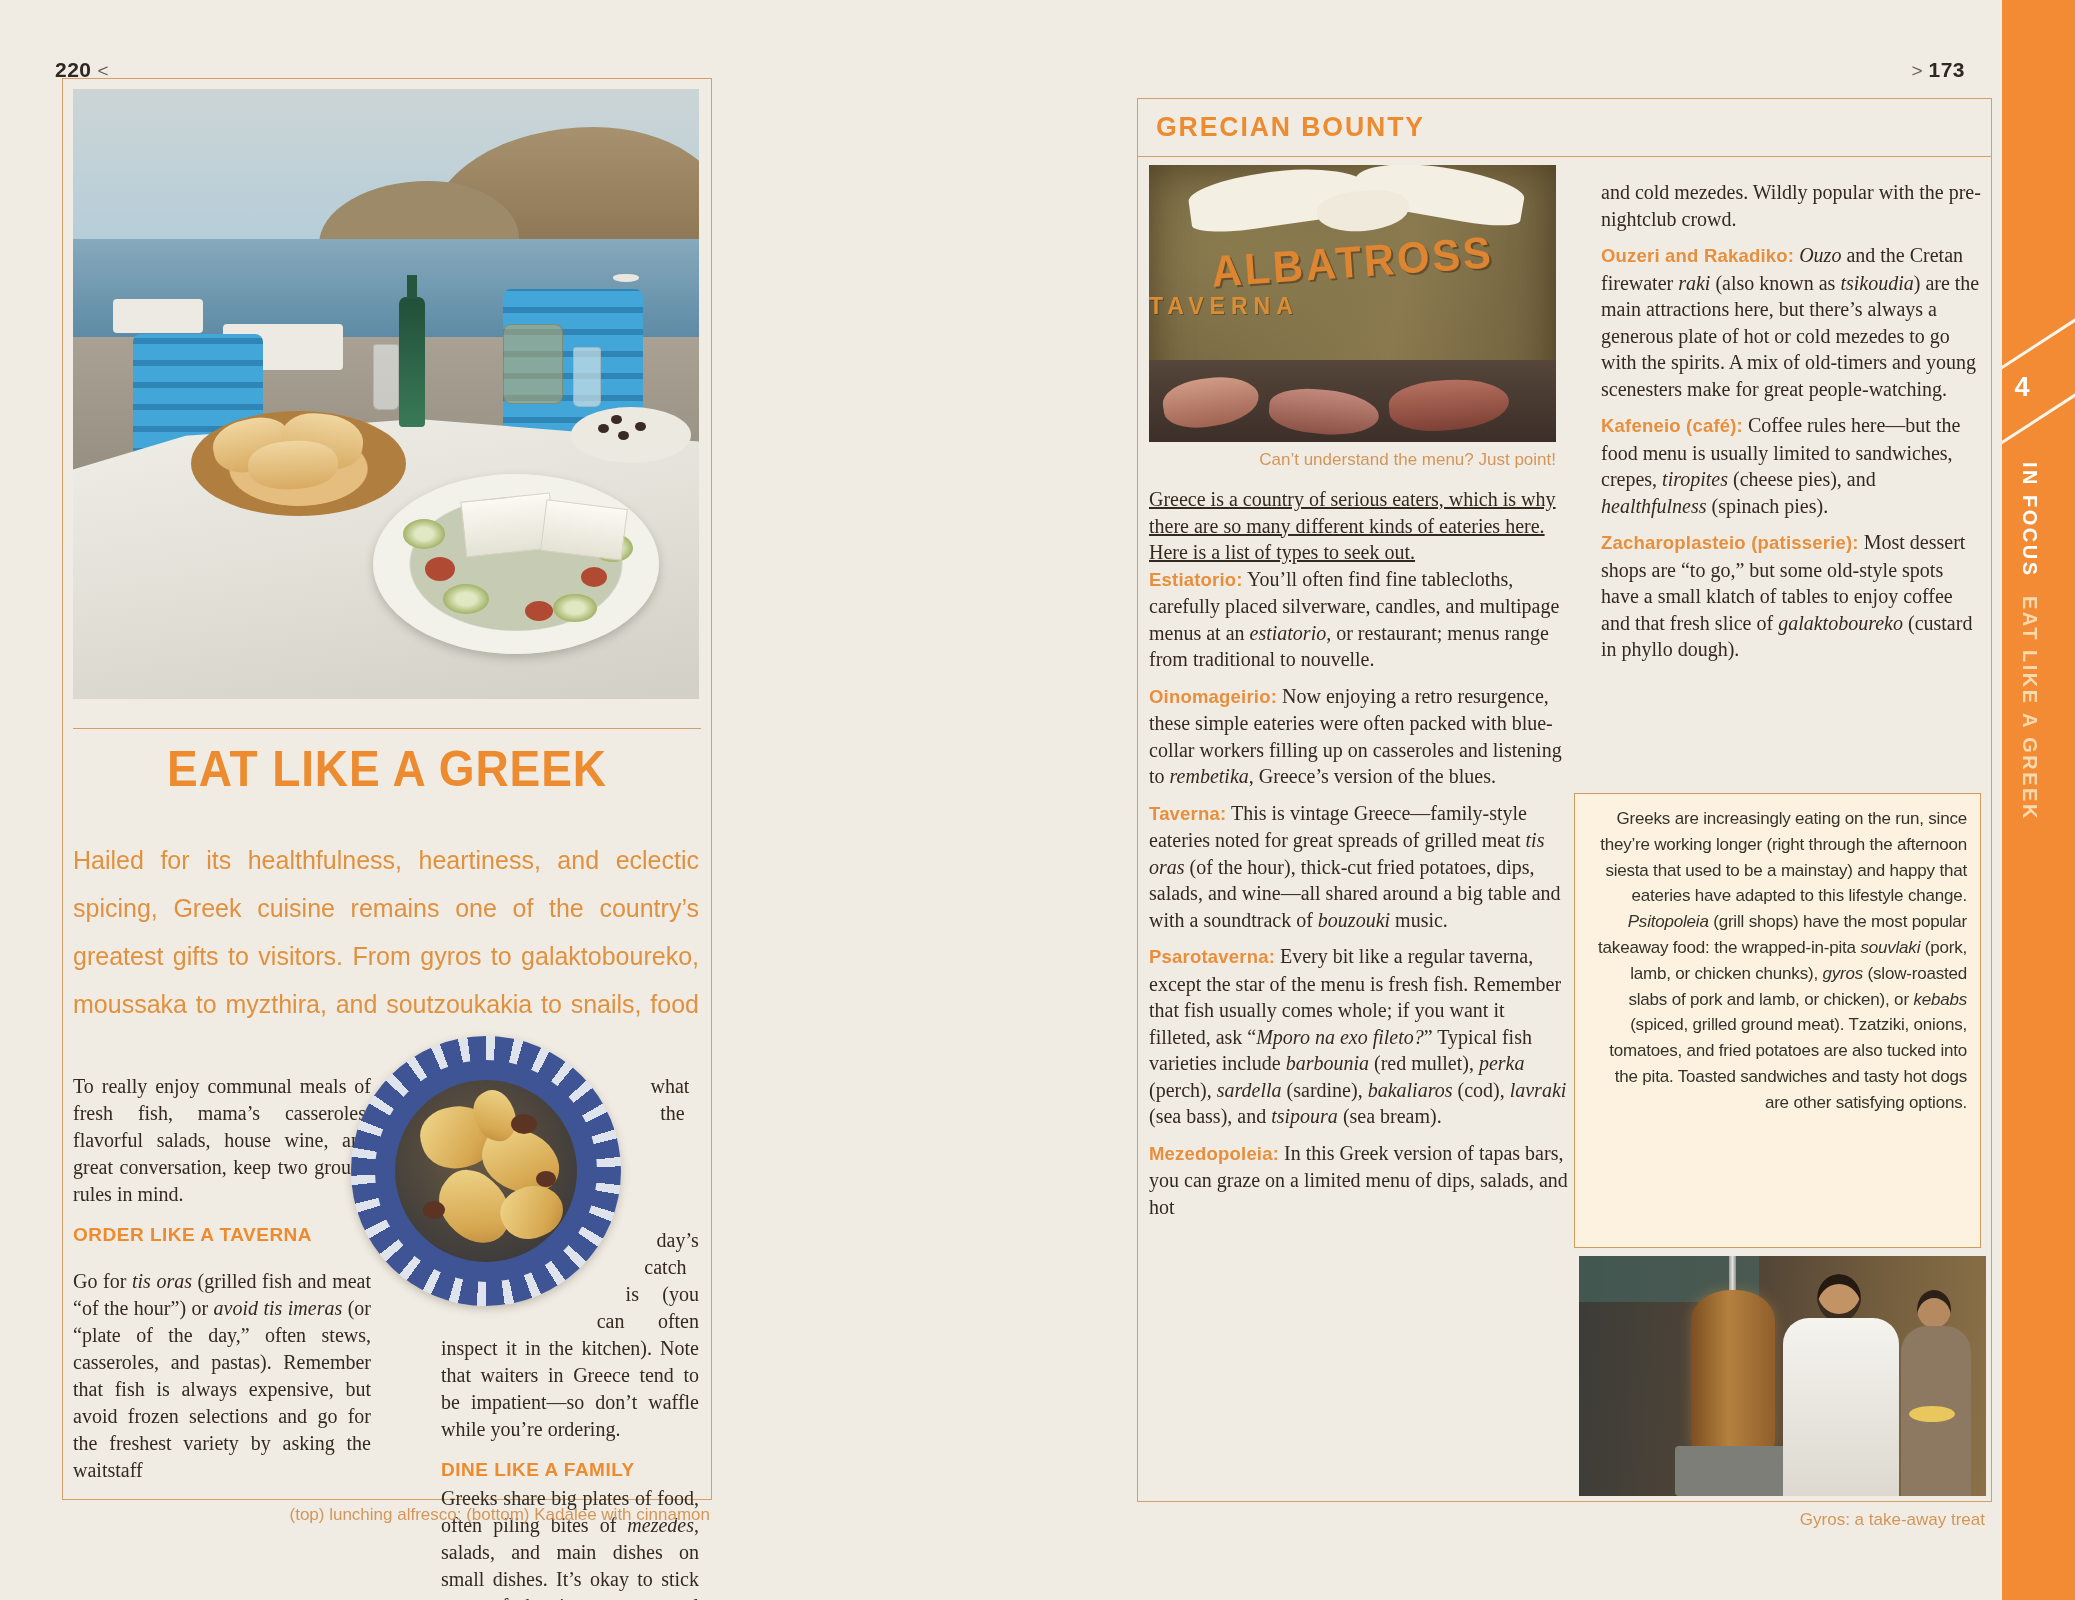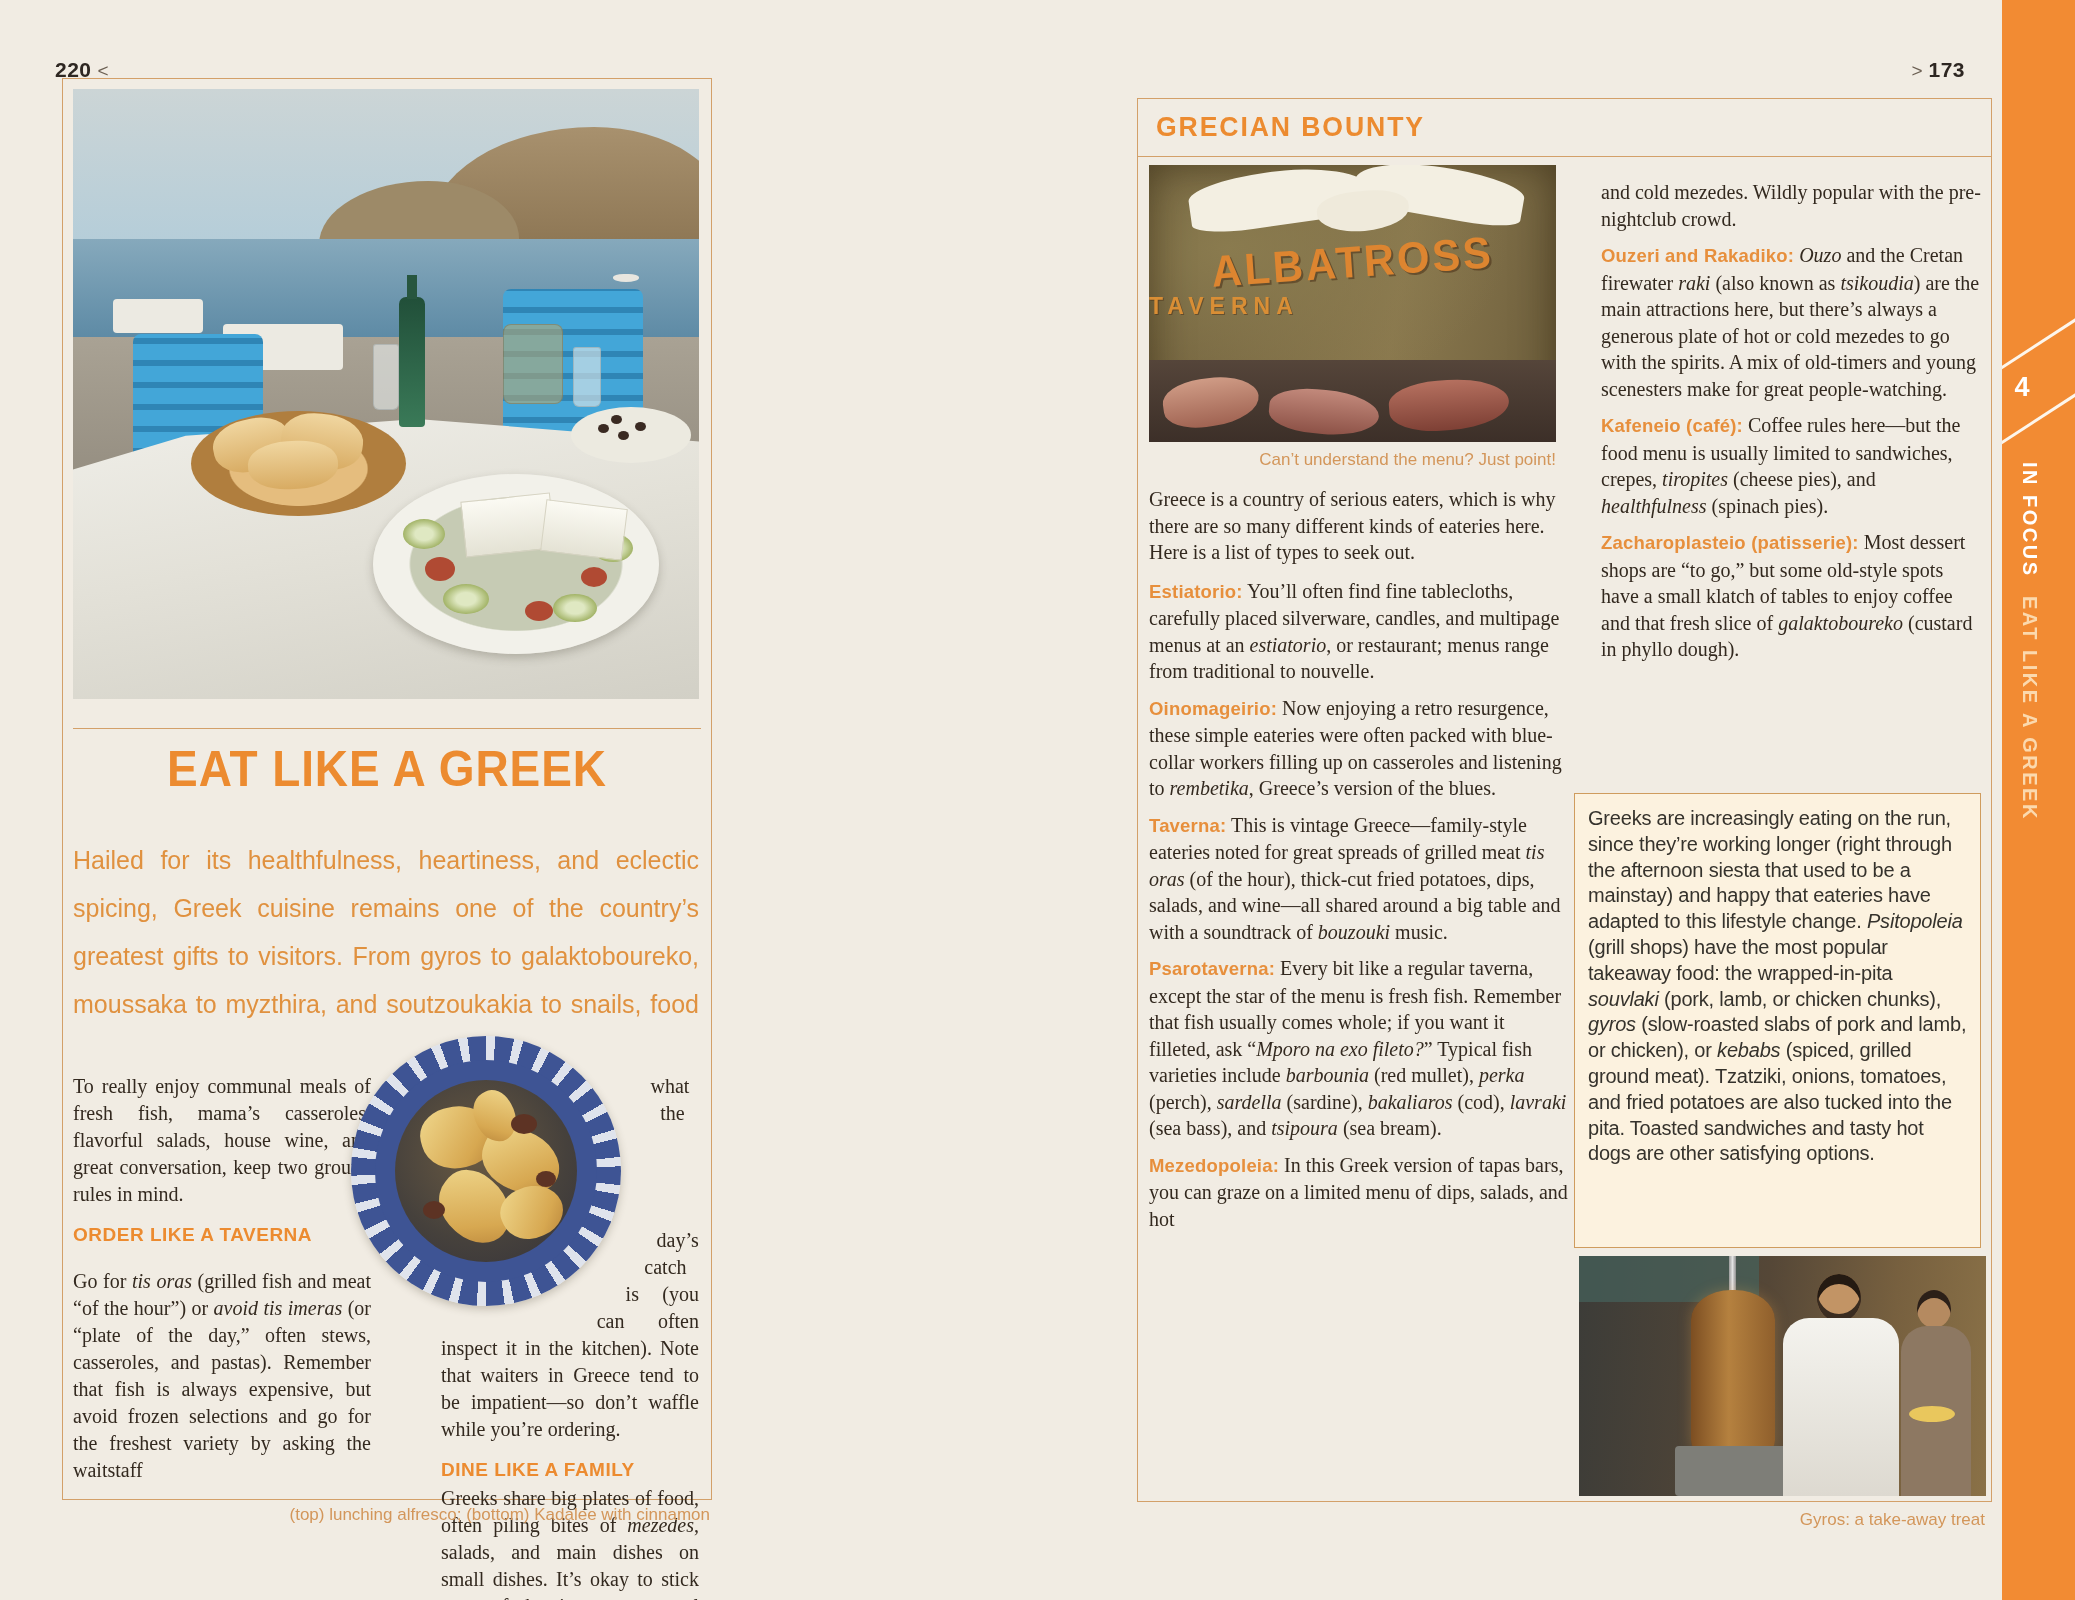--- a/index.html
+++ b/index.html
@@ -68,38 +68,38 @@
   
   .rbox{position:absolute;left:1137px;top:98px;width:853px;height:1402px;border:1px solid #d3a069;overflow:hidden;}
   .gbhead{position:absolute;left:0;top:0;width:100%;height:57px;border-bottom:1px solid #d3a069;}
   .gbhead span{position:absolute;left:18px;top:12px;font-size:28px;font-weight:bold;color:#ec8b30;letter-spacing:2px;transform:scaleX(0.95);transform-origin:left;}
   .rcol1{position:absolute;left:11px;top:66px;width:420px;}
   .rcol2{position:absolute;left:463px;top:66px;width:382px;}
   .rserif{font-family:"Liberation Serif","DejaVu Serif",serif;font-size:20px;line-height:26.5px;color:#33291f;margin:0 0 10px 0;text-align:left;}
   .term{font-family:"Liberation Sans","DejaVu Sans",sans-serif;font-size:18.5px;font-weight:bold;color:#e78f3c;letter-spacing:0.2px;}
   .aphoto{position:relative;width:407px;height:277px;overflow:hidden;background:#7d6c46;}
   .acaption{width:407px;text-align:right;font-size:17px;color:#d3965a;margin:8px 0 16px 0;}
-  .r-intro{margin-bottom:12px;}
+  .r-intro{margin-bottom:0;text-decoration:underline;}
 
   .alb-bg{position:absolute;inset:0;background:
       radial-gradient(ellipse at 20% 30%,rgba(140,125,80,.9),rgba(0,0,0,0) 60%),
       linear-gradient(100deg,#6d5e3c,#94815280 60%,#6d5e3c),#80704a;box-shadow:inset 0 0 40px rgba(40,30,10,.55);}
   .alb-wing{position:absolute;background:#f3efe2;border-radius:80% 100% 10% 60%/60% 100% 20% 40%;}
   .alb-body{position:absolute;background:#efeadb;border-radius:60% 60% 70% 70%;}
   .alb-t1{position:absolute;left:0;top:72px;width:100%;text-align:center;font-size:44px;font-weight:bold;color:#dd8530;
           letter-spacing:3px;transform:rotate(-4deg) scaleX(0.95);text-shadow:2px 2px 0 rgba(60,30,10,.45);}
   .alb-t2{position:absolute;left:0;top:128px;width:100%;font-size:23px;font-weight:bold;color:#d98e35;
           letter-spacing:6px;text-shadow:1px 1px 0 rgba(60,30,10,.4);}
   .alb-fishband{position:absolute;left:0;bottom:0;width:100%;height:82px;background:linear-gradient(#55453a,#3c2f28);}
   .alb-fish{position:absolute;border-radius:50% 60% 60% 50%;}
 
   .gobox{position:absolute;left:436px;top:694px;width:405px;height:453px;border:1px solid #cf9c5e;background:#fcf2df;}
   .gohead{height:44px;border-bottom:1px solid #cf9c5e;position:relative;}
   .gohead span{position:absolute;left:14px;top:9px;font-size:20px;font-weight:bold;color:#2d5f76;letter-spacing:3.5px;transform:scaleX(0.92);transform-origin:left;}
-  .gobody{padding:12px 13px;font-size:20px;line-height:25.8px;color:#35322c;letter-spacing:-0.2px;text-align:left;}
+  .gobody{padding:12px 13px;font-size:17px;line-height:25.8px;color:#35322c;letter-spacing:-0.2px;text-align:right;}
 
   .gyphoto{position:absolute;left:441px;top:1157px;width:407px;height:240px;overflow:hidden;background:#47423a;}
   .gy-bg{position:absolute;inset:0;background:linear-gradient(95deg,#3c3c38 0%,#554737 45%,#77603f 75%,#8a7147 100%);}
   .gy-awn{position:absolute;left:0;top:0;width:180px;height:46px;background:#46635c;opacity:.7;}
   .gy-spit{position:absolute;left:150px;top:0;width:7px;height:100%;background:linear-gradient(90deg,#9c9c9c,#e2e2e2,#8f8f8f);}
   .gy-meat{position:absolute;left:112px;top:34px;width:84px;height:170px;border-radius:40px 40px 26px 26px/30px 30px 20px 20px;
            background:linear-gradient(90deg,#7c4e22,#b5813f 45%,#8f5f2c);box-shadow:0 0 14px rgba(255,180,80,.25);}
   .gy-machine{position:absolute;left:96px;top:190px;width:120px;height:50px;background:#7e7e78;border-radius:4px;}
   .gy-head{position:absolute;border-radius:50%;}
   .gy-torso{position:absolute;border-radius:26px 26px 0 0;}

